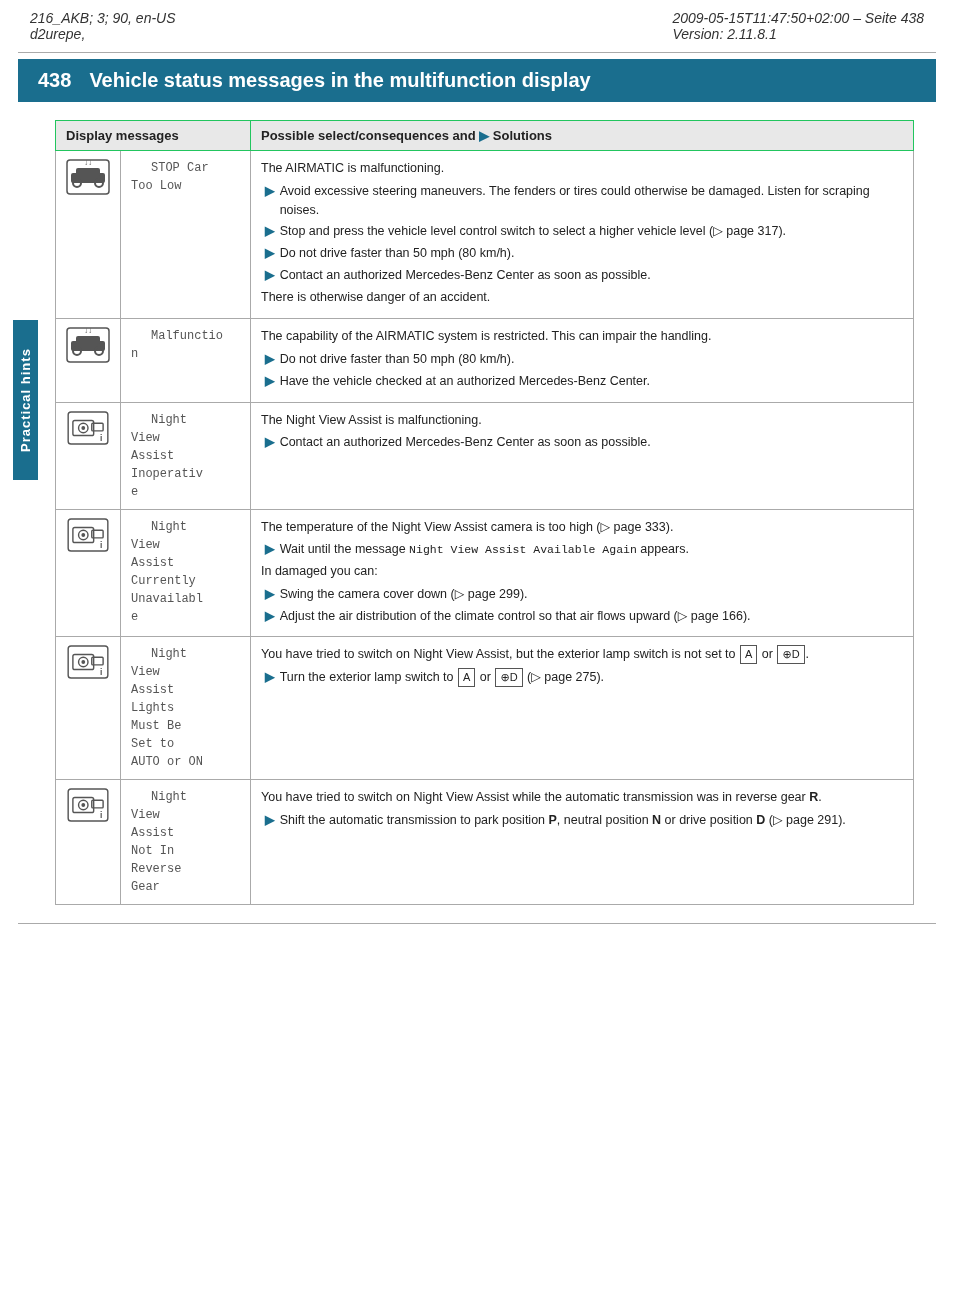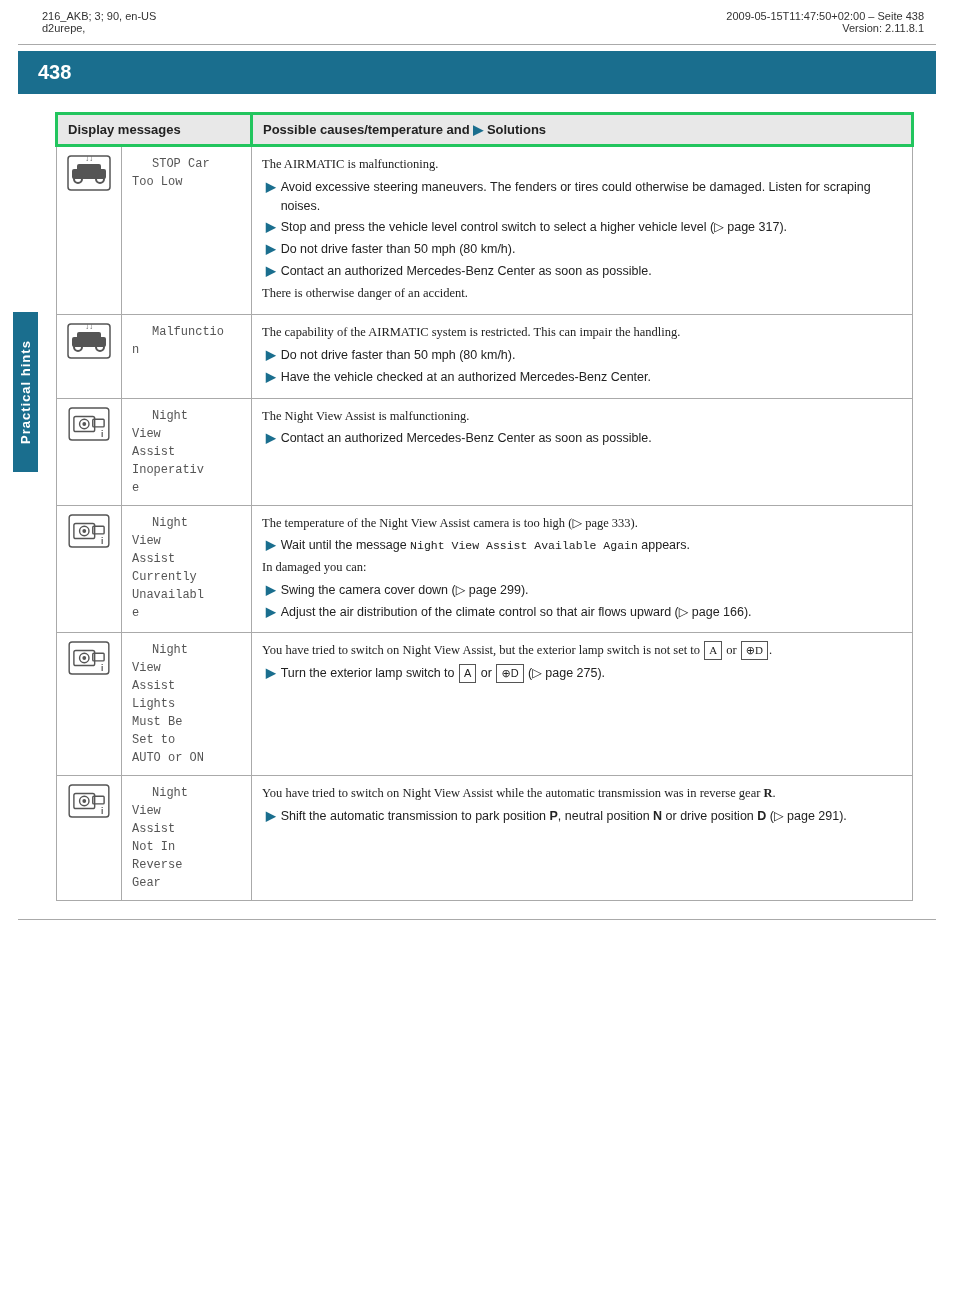--- a/index.html
+++ b/index.html
@@ -10,23 +10,24 @@
       color: #222;
       width: 954px;
       min-height: 1294px;
       position: relative;
     }
 
     
     .page-meta {
       display: flex;
       justify-content: space-between;
-      padding: 10px 30px 4px 42px;
-      font-size: 11px;
+      padding: 10px 30px 4px 30px;
+      font-size: 14px;
       color: #333;
+      font-style: italic;
     }
 
     
     .page-heading {
       background-color: #1a6e8e;
       color: #fff;
       display: flex;
       align-items: center;
       padding: 10px 20px;
       margin: 0 18px;
@@ -69,21 +70,21 @@
     }
 
     
     .main-table {
       width: 100%;
       border-collapse: collapse;
       border: 1px solid #aaa;
     }
     .main-table th {
       background: #e8e8e8;
-      border: 3px solid #22c55e;
+      border: 1px solid #22c55e;
       padding: 7px 10px;
       text-align: left;
       font-weight: bold;
       font-size: 13px;
     }
     .main-table td {
       border: 1px solid #aaa;
       padding: 8px 10px;
       vertical-align: top;
     }
@@ -115,21 +116,20 @@
       margin-left: 20px;
     }
 
     
     .cause-text {
       font-size: 12.5px;
       line-height: 1.5;
     }
     .cause-text p {
       margin-bottom: 4px;
-      font-family: Liberation Serif, serif;
     }
     .cause-text .bullet {
       display: flex;
       align-items: flex-start;
       margin-bottom: 3px;
       padding-left: 4px;
     }
     .cause-text .bullet-arrow {
       color: #1a6e8e;
       font-weight: bold;
@@ -166,40 +166,41 @@
       border-top: 1px solid #aaa;
       margin: 6px 18px;
     }
   </style>
 </head>
 <body>
 
 <div class="page-meta">
   <div style="white-space:pre;">216_AKB; 3; 90, en-US
 d2urepe,</div>
-  <div style="white-space:pre;text-align:right;">2009-05-15T11:47:50+02:00 – Seite 438
+  <div style="white-space:pre;text-align:left;">2009-05-15T11:47:50+02:00 – Seite 438
 Version: 2.11.8.1</div>
 </div>
 
 <hr class="page-line">
 
 <div class="page-heading">
   <span class="page-number">438</span>
+  <span class="page-title">Vehicle status messages in the multifunction display</span>
 </div>
 
 <div class="content-area">
 
   <div class="sidebar-label">Practical hints</div>
 
   <table class="main-table">
     <thead>
       <tr>
         <th class="col-icon" colspan="2">Display messages</th>
         <th class="col-causes">
-          <span>Possible causes/temperature and </span><span class="solutions-arrow">▶</span><span> Solutions</span>
+          <span>Possible select/consequences and </span><span class="solutions-arrow">▶</span><span> Solutions</span>
         </th>
       </tr>
     </thead>
     <tbody>
 
       <tr>
         <td class="col-icon">
           
           <svg class="car-icon" viewBox="0 0 44 36">
             <rect x="1" y="1" width="42" height="34" rx="3" ry="3" fill="none" stroke="#555" stroke-width="1.5"></rect>

